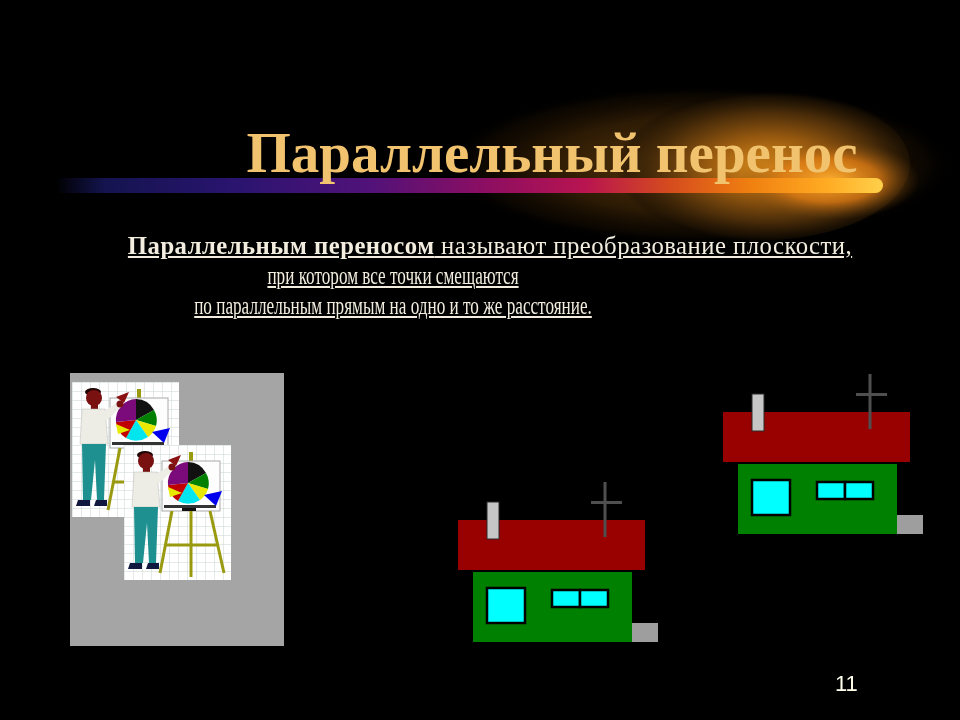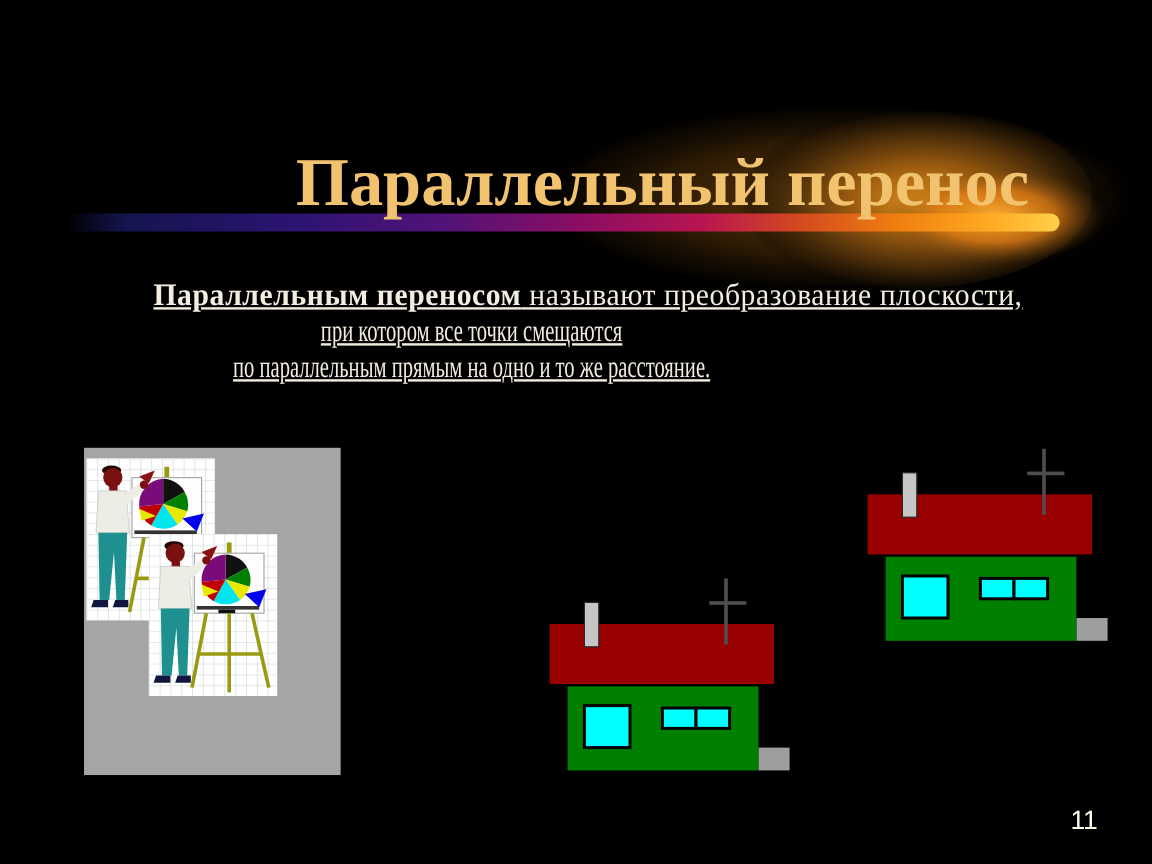--- a/index.html
+++ b/index.html
@@ -31,21 +31,21 @@
     position:absolute;left:40px;width:706px;top:261px;text-align:center;
     font-size:26px;line-height:30px;
     transform:scaleX(0.66);transform-origin:50% 0;z-index:3;
   }
   #def-rest .def{display:block;}
   
   #painters{position:absolute;left:70px;top:373px;}
   #houses{position:absolute;left:0;top:370px;}
   
   #page-number{
-    position:absolute;left:892px;top:671px;width:60px;
+    position:absolute;left:835px;top:671px;width:60px;
     font-family:"Liberation Sans",sans-serif;font-size:22px;
     color:#FFFFEB;text-align:left;z-index:3;
   }
   .roof{fill:var(--house_roof,#990000);}
   .hbody{fill:var(--house_body,#008000);}
   .win{fill:var(--house_window,#00FFFF);stroke:#000;stroke-width:2.5;}
   .chimney{fill:var(--chimney,#C6C6C6);stroke:#2a2a2a;stroke-width:1;}
   .step{fill:var(--step,#9E9E9E);}
   .antenna{fill:var(--antenna,#4F4F4F);}
   .figbg{fill:var(--figure_bg,#A5A5A5);}

